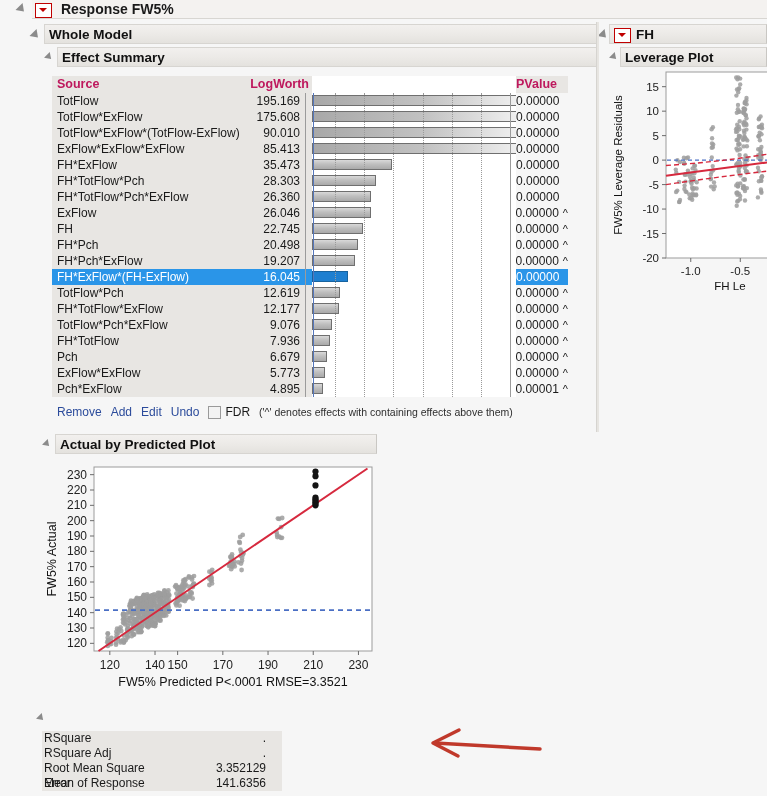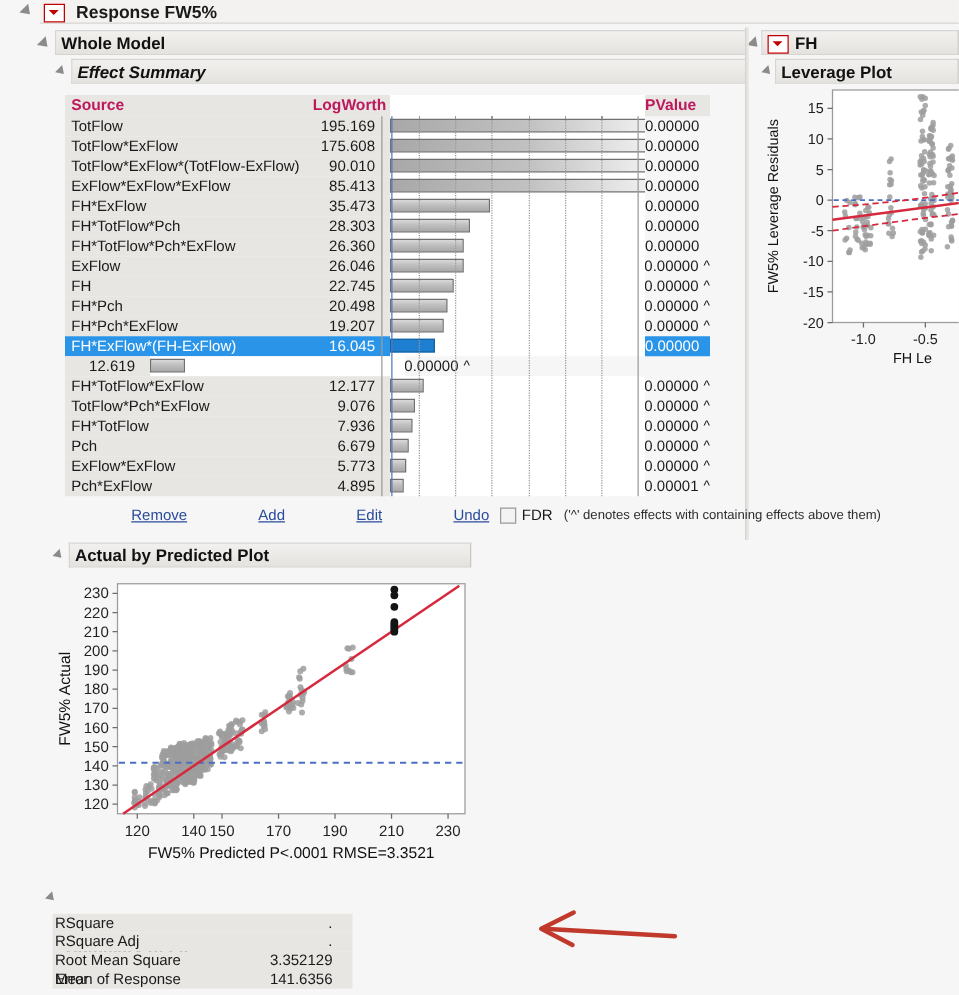--- a/index.html
+++ b/index.html
@@ -51,21 +51,21 @@
      background:#f4f2f0;border-bottom:1px solid #d8d6d2;box-sizing:border-box;}
 
   
   #wm-tri{position:absolute;left:32px;top:30px;}
   #wm-bar{position:absolute;left:44px;top:24px;width:553px;}
   #fh-tri{position:absolute;left:600px;top:30px;}
   #fh-bar{position:absolute;left:609px;top:24px;width:158px;}
 
   
   #es-tri{position:absolute;left:46px;top:53px;}
-  #es-bar{position:absolute;left:57px;top:47px;width:540px;font-style:italic;}
+  #es-bar{position:absolute;left:57px;top:47px;width:540px;}
   #lp-tri{position:absolute;left:611px;top:53px;}
   #lp-bar{position:absolute;left:620px;top:47px;width:147px;}
 
   
   #eff{position:absolute;left:52px;top:76px;width:516px;}
   .eff-head{
     display:flex;height:17px;line-height:17px;
     background:#e8e6e3;font-weight:bold;font-size:12.5px;color:#be185d;
   }
   .c-src{width:192px;padding-left:5px;box-sizing:border-box;}
@@ -100,21 +100,21 @@
   }
   .ebar.clip{
     background:linear-gradient(to right,#a8a8a8 0%,#c2c2c2 55%,#efefef 100%);
     border-right:none;
   }
   .ebar.selbar{background:#1e7fd0;border-color:#17639f;}
 
   
   #actions{position:absolute;left:57px;top:404px;height:16px;
      display:flex;align-items:center;font-size:12px;white-space:nowrap;}
-  #actions a{color:#2b4b9b;text-decoration:underline;margin-right:9px;cursor:pointer;margin-left:48px;}
+  #actions a{color:#2b4b9b;margin-right:9px;cursor:pointer;}
   .chk{width:11px;height:11px;border:1px solid #9a9a9a;background:#f3f3f3;
        display:inline-block;margin-right:4px;vertical-align:middle;}
   #fdr-lbl{margin-right:9px;}
   #note{font-size:10.5px;color:#2e2e2e;}
 
   
   #abp-tri{position:absolute;left:44px;top:440px;}
   #abp-bar{position:absolute;left:55px;top:434px;width:322px;}
   #abp-plot{position:absolute;left:42px;top:455px;width:335px;height:245px;}
 
@@ -299,20 +299,21 @@
           <div class="c-lw">16.045</div>
           <div class="c-bar">
             <div class="ebar selbar" style="width: 36.1013px; left: 0px;"></div>
           </div>
           <div class="c-pvwrap">
             <span class="pv">0.00000</span>
             <span class="car"></span>
           </div>
         </div>
         <div class="erow">
+          <div class="c-src">TotFlow*Pch</div>
           <div class="c-lw">12.619</div>
           <div class="c-bar">
             <div class="ebar" style="width: 28.3927px; left: 0px;"></div>
           </div>
           <div class="c-pvwrap">
             <span class="pv">0.00000</span>
             <span class="car">^</span>
           </div>
         </div>
         <div class="erow">

